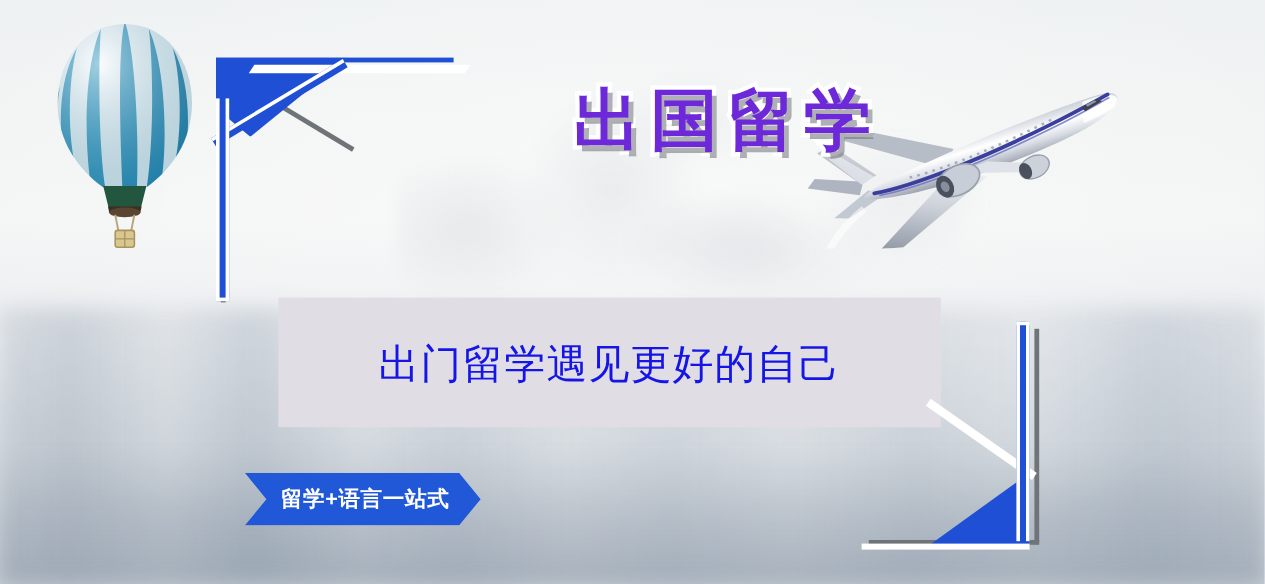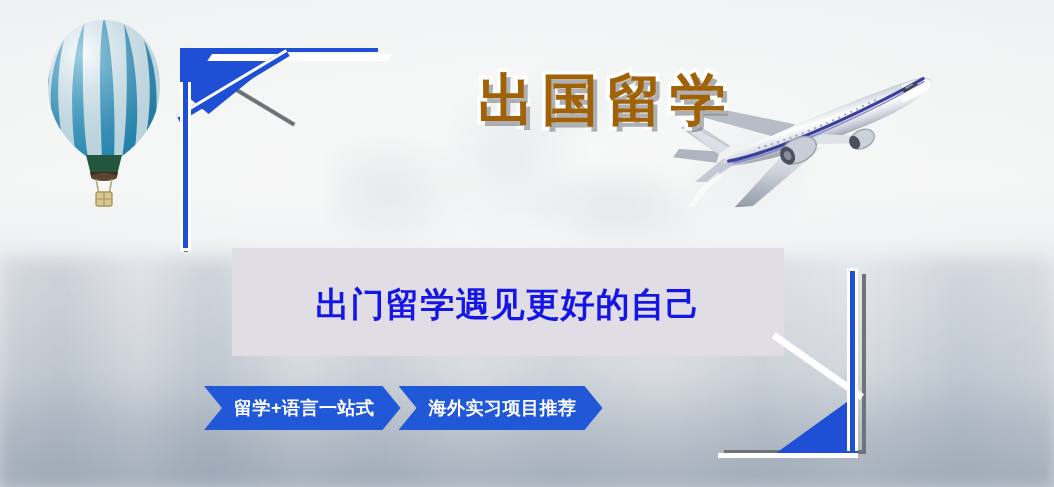--- a/index.html
+++ b/index.html
@@ -218,55 +218,55 @@
     width: 290px; height: 155px;
   }
 
   
   .main-title {
     position: absolute;
     left: 478px; top: 72px;
     font-size: 56px;
     font-weight: bold;
     letter-spacing: 8px;
-    color: #a16207;
+    color: #6d28d9;
     -webkit-text-stroke: 7px #ffffff;
     paint-order: stroke fill;
     text-shadow: 4px 5px 0 rgba(108,112,116,0.55);
     white-space: nowrap;
     line-height: 1;
   }
 
   
   .gray-band {
     position: absolute;
     left: 232px; top: 248px;
     width: 552px; height: 108px;
     background: #e0dee4;
   }
   .subtitle {
     position: absolute;
     left: 232px; top: 286px;
     width: 552px;
     text-align: center;
     font-size: 34px;
-    font-weight: bold;
+    font-weight: normal;
     letter-spacing: 1px;
     color: #1515e8;
     line-height: 1.1;
     white-space: nowrap;
   }
 
   
   .tags {
     position: absolute;
     left: 204px; top: 378px;
     height: 60px;
     display: flex;
-    align-items: center;
+    align-items: flex-end;
   }
   .tag {
     position: relative;
     height: 44px;
     background: #2158d8;
     color: #ffffff;
     font-size: 18px;
     font-weight: bold;
     letter-spacing: 0.5px;
     display: flex;
@@ -407,23 +407,20 @@
 
   <div class="main-title">出国留学</div>
 
   <div class="gray-band"></div>
   <div class="subtitle">出门留学遇见更好的自己</div>
 
   <div class="tags">
     <div class="tag first">
       <span>留学+语言一站式</span>
     </div>
-    <div class="tag">
-      <span>海外实习项目推荐</span>
-    </div>
   </div>
 
   <div class="bracket-br">
     <div class="shadow-v"></div>
     <div class="shadow-h"></div>
     <div class="wedge"></div>
     <div class="diag-white"></div>
     <div class="hline"></div>
     <div class="vline"></div>
   </div>

